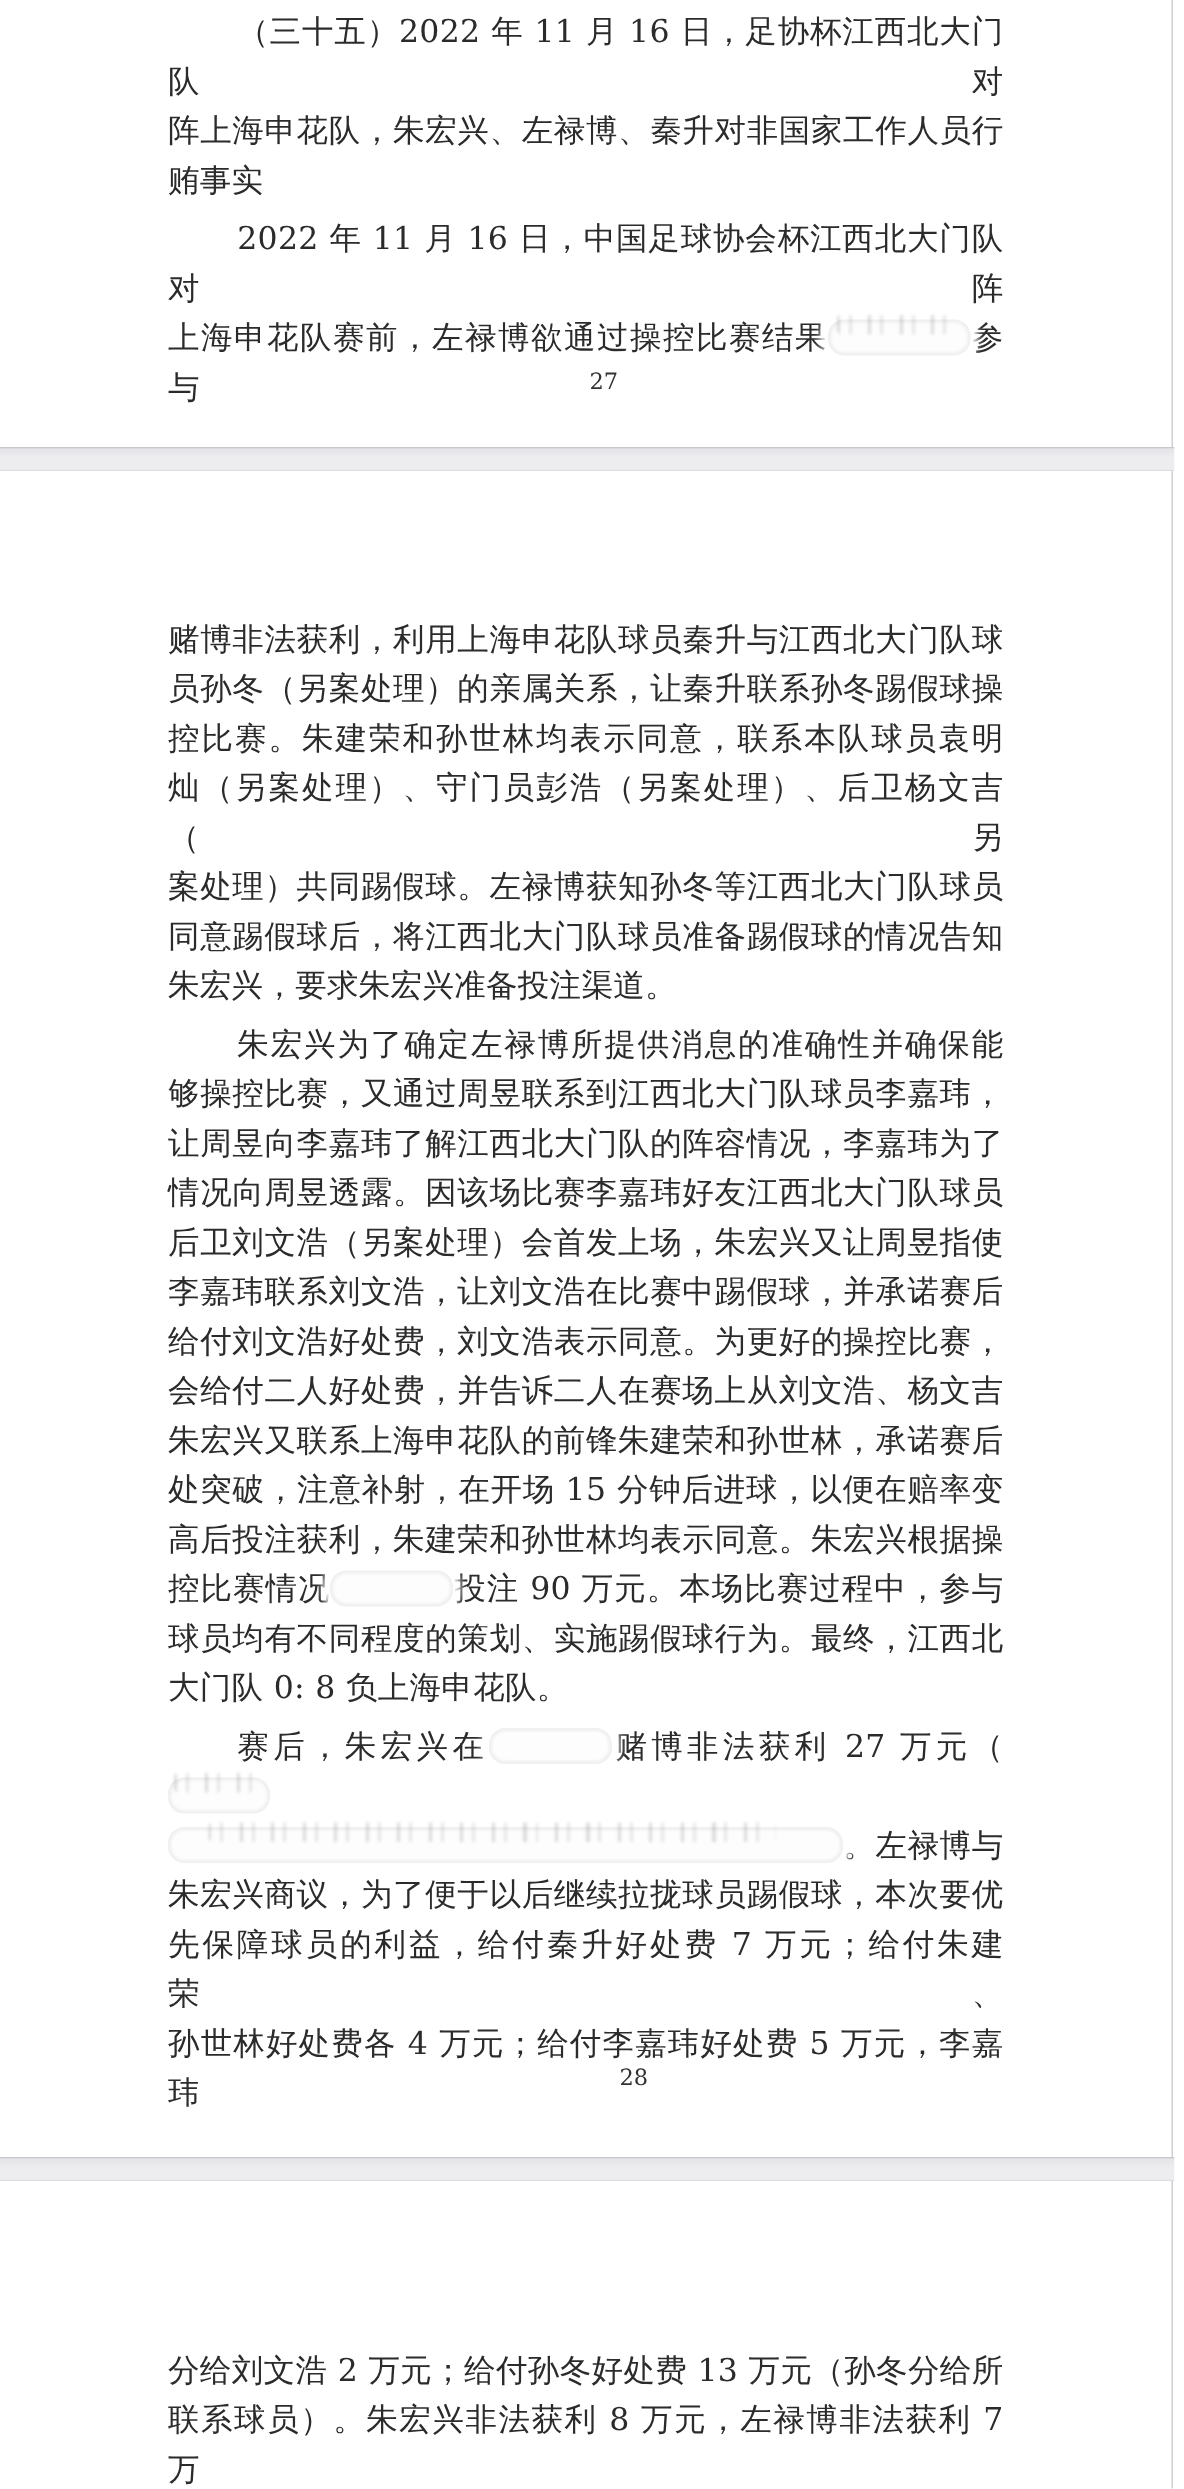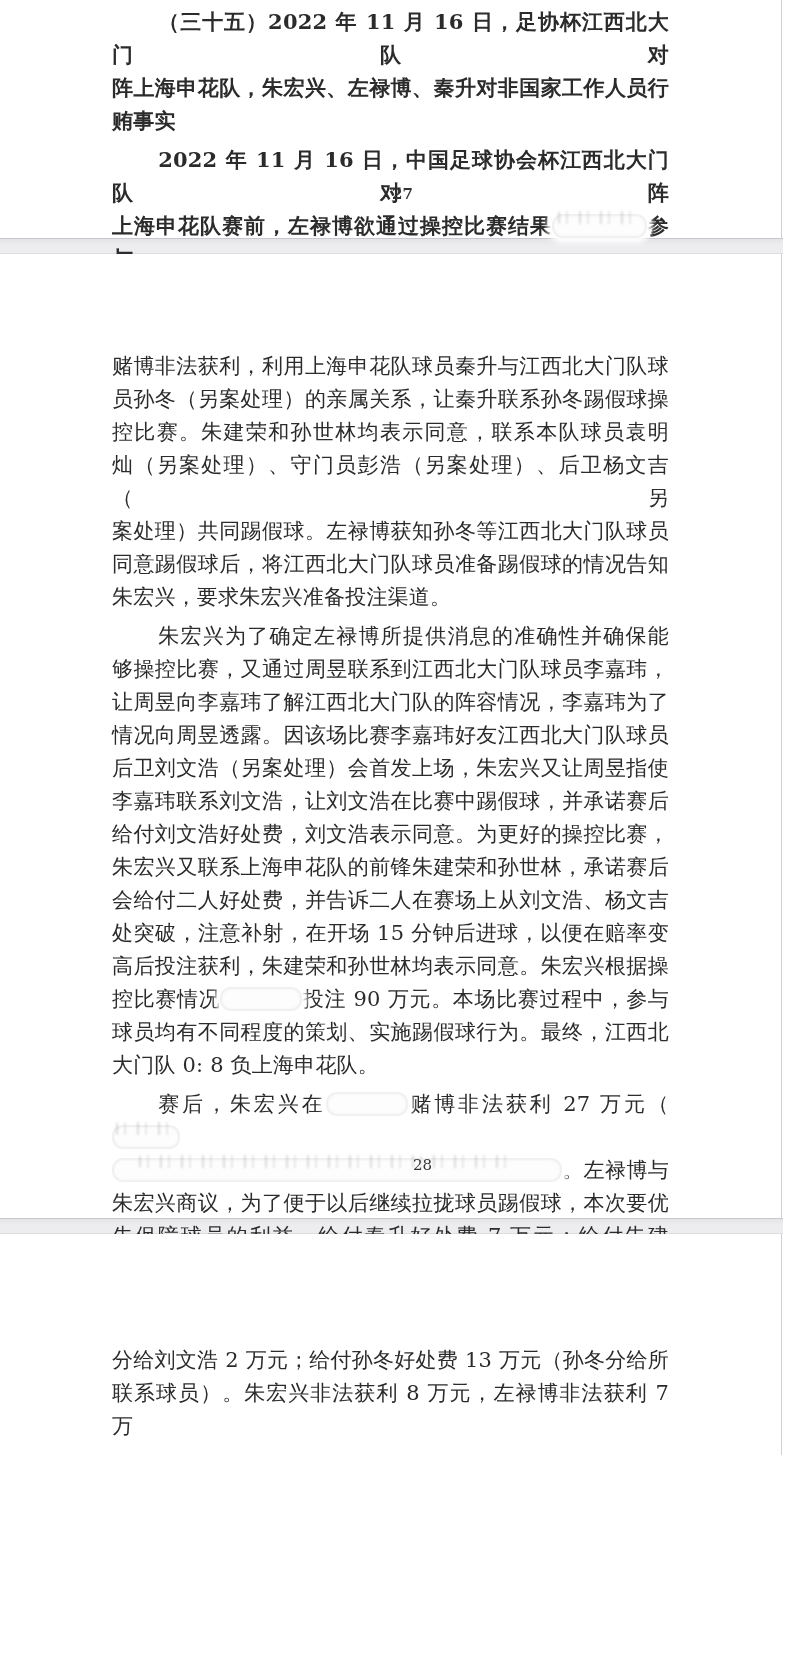--- a/index.html
+++ b/index.html
@@ -15,22 +15,22 @@
     box-sizing:border-box;
     color:#2b2b2b;
   }
   .page-gap{
     width:783px;height:16px;
     border-top:1px solid #c7c7cc;
     border-bottom:1px solid #dddde2;
     background:linear-gradient(#e4e4e8,#ededf0 45%,#ededf0);
     box-sizing:border-box;
   }
-  .page-a{height:238px;font-weight:bold;}
-  .page-b{height:964px;}
+  .page-a{height:298px;}
+  .page-b{height:1124px;}
   .page-c{height:221px;}
   .lines{
     padding:0 112px;
     font-size:21px;
     line-height:33px;
     letter-spacing:.2px;
   }
   .page-a .lines{padding-top:5px;}
   .page-b .lines{padding-top:96px;}
   .page-c .lines{padding-top:110px;}
@@ -104,22 +104,22 @@
         <div class="line"><span class="seg">案处理）共同踢假球。左禄博获知孙冬等江西北大门队球员</span></div>
         <div class="line"><span class="seg">同意踢假球后，将江西北大门队球员准备踢假球的情况告知</span></div>
         <div class="line left"><span class="seg">朱宏兴，要求朱宏兴准备投注渠道。</span></div>
         <div class="line indent para"><span class="seg">朱宏兴为了确定左禄博所提供消息的准确性并确保能</span></div>
         <div class="line"><span class="seg">够操控比赛，又通过周昱联系到江西北大门队球员李嘉玮，</span></div>
         <div class="line"><span class="seg">让周昱向李嘉玮了解江西北大门队的阵容情况，李嘉玮为了</span></div>
         <div class="line"><span class="seg">情况向周昱透露。因该场比赛李嘉玮好友江西北大门队球员</span></div>
         <div class="line"><span class="seg">后卫刘文浩（另案处理）会首发上场，朱宏兴又让周昱指使</span></div>
         <div class="line"><span class="seg">李嘉玮联系刘文浩，让刘文浩在比赛中踢假球，并承诺赛后</span></div>
         <div class="line"><span class="seg">给付刘文浩好处费，刘文浩表示同意。为更好的操控比赛，</span></div>
+        <div class="line"><span class="seg">会给付二人好处费，并告诉二人在赛场上从刘文浩、杨文吉</span></div>
         <div class="line"><span class="seg">朱宏兴又联系上海申花队的前锋朱建荣和孙世林，承诺赛后</span></div>
-        <div class="line"><span class="seg">会给付二人好处费，并告诉二人在赛场上从刘文浩、杨文吉</span></div>
         <div class="line"><span class="seg">处突破，注意补射，在开场 15 分钟后进球，以便在赔率变</span></div>
         <div class="line"><span class="seg">高后投注获利，朱建荣和孙世林均表示同意。朱宏兴根据操</span></div>
         <div class="line"><span class="seg">控比赛情况</span><span class="redaction" style="width: 82px;"></span><span class="seg">投注 90 万元。本场比赛过程中，参与</span></div>
         <div class="line"><span class="seg">球员均有不同程度的策划、实施踢假球行为。最终，江西北</span></div>
         <div class="line left"><span class="seg">大门队 0: 8 负上海申花队。</span></div>
         <div class="line indent para"><span class="seg">赛后，朱宏兴在</span><span class="redaction" style="width: 82px;"></span><span class="seg">赌博非法获利 27 万元（</span><span class="redaction ghost" style="width: 68px;"></span></div>
         <div class="line"><span class="redaction ghost" style="width: 450px;"></span><span class="seg">。左禄博与</span></div>
         <div class="line"><span class="seg">朱宏兴商议，为了便于以后继续拉拢球员踢假球，本次要优</span></div>
         <div class="line"><span class="seg">先保障球员的利益，给付秦升好处费 7 万元；给付朱建荣、</span></div>
         <div class="line"><span class="seg">孙世林好处费各 4 万元；给付李嘉玮好处费 5 万元，李嘉玮</span></div>

